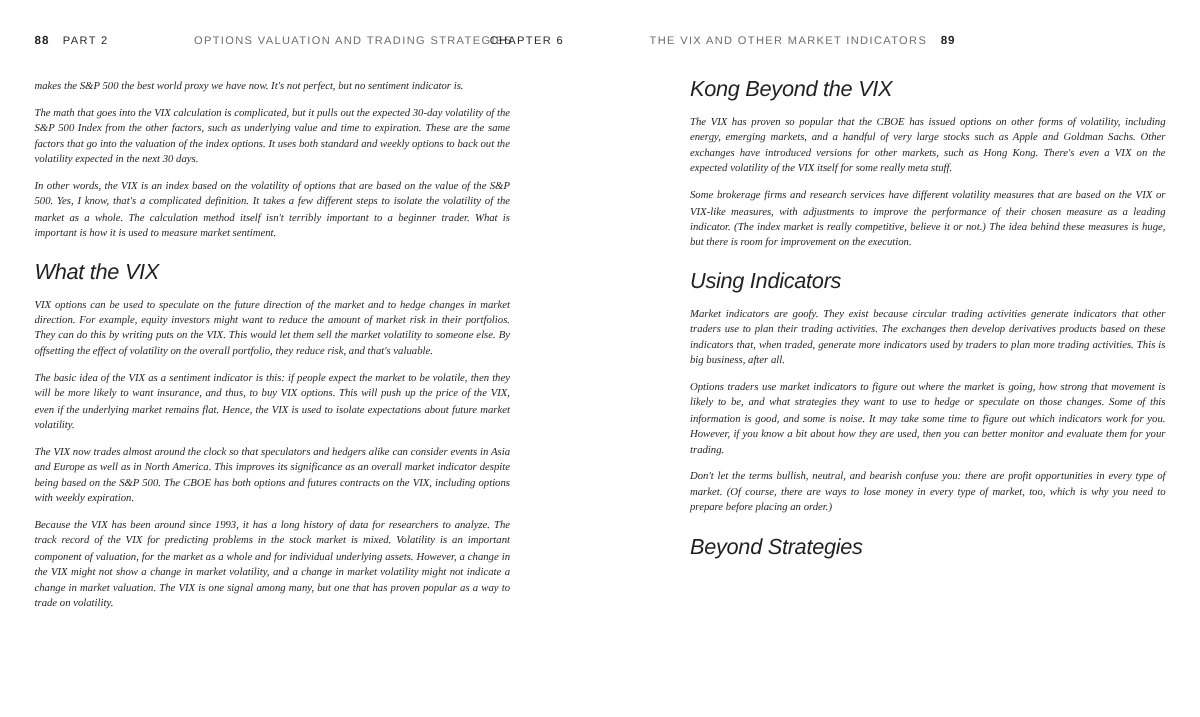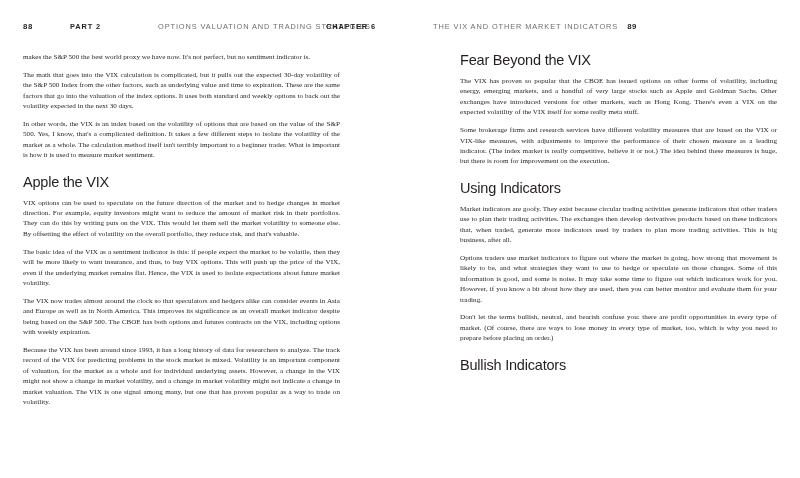--- a/index.html
+++ b/index.html
@@ -52,39 +52,39 @@
     white-space: nowrap;
   }
   .folio {
     font-family: "Liberation Sans", sans-serif;
     font-weight: bold;
     font-size: 7.8px;
     color: #231f20;
     letter-spacing: 0.6px;
   }
   .rh-part {
-    font-weight: bold;
+    font-weight: normal;
     color: #231f20;
-    margin-left: 28px;
   }
   .rh-title {
     color: #6d6e71;
     margin-left: 48px;
   }
   .columns {
     position: absolute;
     top: 52px;
     left: 0;
     width: 800px;
     display: flex;
     gap: 0;
   }
   .col {
     width: 400px;
     padding: 0 46px 0 41px;
+    font-style: italic;
   }
   .col.left { padding-left: 23px; padding-right: 60px; }
   .col.right { padding-left: 60px; padding-right: 23px; }
 
   p {
     margin: 0 0 7.5px 0;
     font-size: 7.15px;
     line-height: 10.4px;
     text-align: justify;
     hyphens: auto;
@@ -117,35 +117,35 @@
     </div>
   </div>
 
   <div class="columns">
 
     <div class="col left">
       <p>makes the S&amp;P 500 the best world proxy we have now. It's not perfect, but no sentiment indicator is.</p>
       <p>The math that goes into the VIX calculation is complicated, but it pulls out the expected 30-day volatility of the S&amp;P 500 Index from the other factors, such as underlying value and time to expiration. These are the same factors that go into the valuation of the index options. It uses both standard and weekly options to back out the volatility expected in the next 30 days.</p>
       <p>In other words, the VIX is an index based on the volatility of options that are based on the value of the S&amp;P 500. Yes, I know, that's a complicated definition. It takes a few different steps to isolate the volatility of the market as a whole. The calculation method itself isn't terribly important to a beginner trader. What is important is how it is used to measure market sentiment.</p>
 
-      <h2>Apple the VIX</h2>
+      <h2>What the VIX</h2>
 
       <p>VIX options can be used to speculate on the future direction of the market and to hedge changes in market direction. For example, equity investors might want to reduce the amount of market risk in their portfolios. They can do this by writing puts on the VIX. This would let them sell the market volatility to someone else. By offsetting the effect of volatility on the overall portfolio, they reduce risk, and that's valuable.</p>
       <p>The basic idea of the VIX as a sentiment indicator is this: if people expect the market to be volatile, then they will be more likely to want insurance, and thus, to buy VIX options. This will push up the price of the VIX, even if the underlying market remains flat. Hence, the VIX is used to isolate expectations about future market volatility.</p>
       <p>The VIX now trades almost around the clock so that speculators and hedgers alike can consider events in Asia and Europe as well as in North America. This improves its significance as an overall market indicator despite being based on the S&amp;P 500. The CBOE has both options and futures contracts on the VIX, including options with weekly expiration.</p>
       <p>Because the VIX has been around since 1993, it has a long history of data for researchers to analyze. The track record of the VIX for predicting problems in the stock market is mixed. Volatility is an important component of valuation, for the market as a whole and for individual underlying assets. However, a change in the VIX might not show a change in market volatility, and a change in market volatility might not indicate a change in market valuation. The VIX is one signal among many, but one that has proven popular as a way to trade on volatility.</p>
     </div>
 
     <div class="col right">
-      <h2 class="first">Fear Beyond the VIX</h2>
+      <h2 class="first">Kong Beyond the VIX</h2>
       <p>The VIX has proven so popular that the CBOE has issued options on other forms of volatility, including energy, emerging markets, and a handful of very large stocks such as Apple and Goldman Sachs. Other exchanges have introduced versions for other markets, such as Hong Kong. There's even a VIX on the expected volatility of the VIX itself for some really meta stuff.</p>
       <p>Some brokerage firms and research services have different volatility measures that are based on the VIX or VIX-like measures, with adjustments to improve the performance of their chosen measure as a leading indicator. (The index market is really competitive, believe it or not.) The idea behind these measures is huge, but there is room for improvement on the execution.</p>
 
       <h2>Using Indicators</h2>
       <p>Market indicators are goofy. They exist because circular trading activities generate indicators that other traders use to plan their trading activities. The exchanges then develop derivatives products based on these indicators that, when traded, generate more indicators used by traders to plan more trading activities. This is big business, after all.</p>
       <p>Options traders use market indicators to figure out where the market is going, how strong that movement is likely to be, and what strategies they want to use to hedge or speculate on those changes. Some of this information is good, and some is noise. It may take some time to figure out which indicators work for you. However, if you know a bit about how they are used, then you can better monitor and evaluate them for your trading.</p>
       <p>Don't let the terms bullish, neutral, and bearish confuse you: there are profit opportunities in every type of market. (Of course, there are ways to lose money in every type of market, too, which is why you need to prepare before placing an order.)</p>
 
-      <h2>Bullish Indicators</h2>
+      <h2>Beyond Strategies</h2>
     </div>
 
   </div>
 </div>
 
 </body></html>

